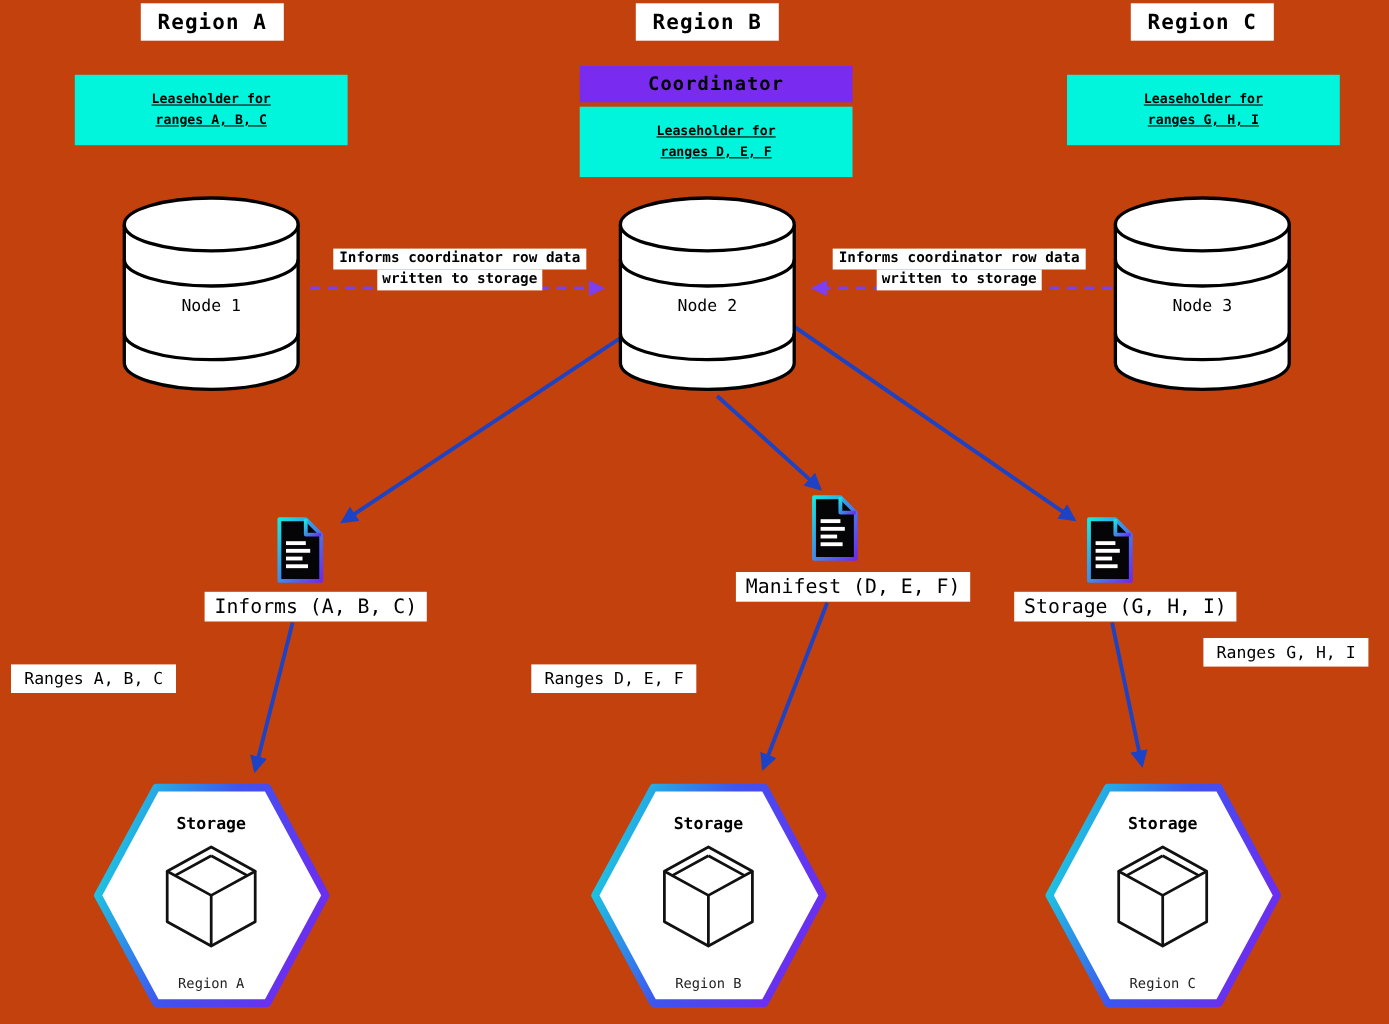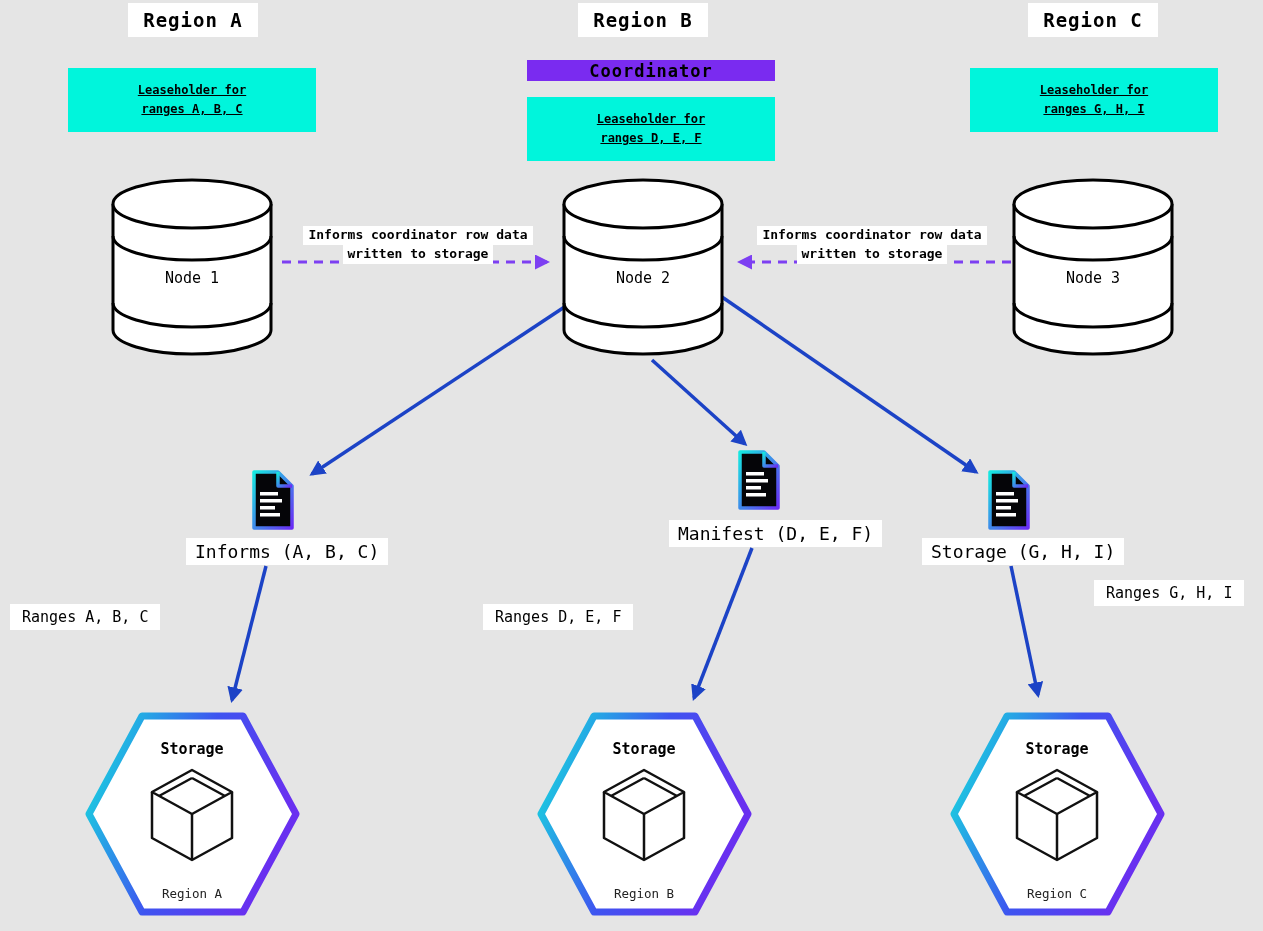--- a/index.html
+++ b/index.html
@@ -1,18 +1,18 @@
 <!DOCTYPE html>
 <html><head>
 <meta charset="utf-8">
 <style>
   * { margin:0; padding:0; box-sizing:border-box; }
   html,body { background:#000; }
   body { font-family:"DejaVu Sans Mono", monospace; }
-  .canvas { position:relative; width:1263px; height:931px; background:#e5e5e5; overflow:hidden;padding-left:46px; }
+  .canvas { position:relative; width:1263px; height:931px; background:#c2410c; overflow:hidden;padding-left:46px; }
   .box { position:absolute; display:flex; flex-direction:column; align-items:center; justify-content:center;
          text-align:center; color:#000; }
   .white-bg { background:#ffffff; }
   .cyan-bg  { background:#00F5DC; }
   .purple-bg{ background:#7A2BF0; }
   .region-title { font-size:19px; font-weight:bold; letter-spacing:1px; }
   .coordinator-label { font-size:17px; font-weight:bold; letter-spacing:1px; }
   .lease { font-size:12px; font-weight:bold; line-height:1.55;text-decoration:underline; }
   .mlabel { position:absolute; background:#fff; color:#000; font-size:18px; padding:3px 9px; white-space:nowrap; }
   .rlabel { position:absolute; background:#fff; color:#000; font-size:15px; padding:4px 12px; white-space:nowrap; }
@@ -47,21 +47,21 @@
 
   <div class="box white-bg region-title" style="left:128px;top:3px;width:130px;height:34px">Region A</div>
   <div class="box white-bg region-title" style="left:578px;top:3px;width:130px;height:34px">Region B</div>
   <div class="box white-bg region-title" style="left:1028px;top:3px;width:130px;height:34px">Region C</div>
 
   <div class="box cyan-bg lease" style="left:68px;top:68px;width:248px;height:64px">
     <span>Leaseholder for</span>
     <span>ranges A, B, C</span>
   </div>
 
-  <div class="box purple-bg coordinator-label" style="left:527px;top:60px;width:248px;height:21px">Coordinator</div>
+  <div class="box purple-bg coordinator-label" style="left:527px;top:60px;width:248px;height:33px">Coordinator</div>
 
   <div class="box cyan-bg lease" style="left:527px;top:97px;width:248px;height:64px">
     <span>Leaseholder for</span>
     <span>ranges D, E, F</span>
   </div>
 
   <div class="box cyan-bg lease" style="left:970px;top:68px;width:248px;height:64px">
     <span>Leaseholder for</span>
     <span>ranges G, H, I</span>
   </div>

